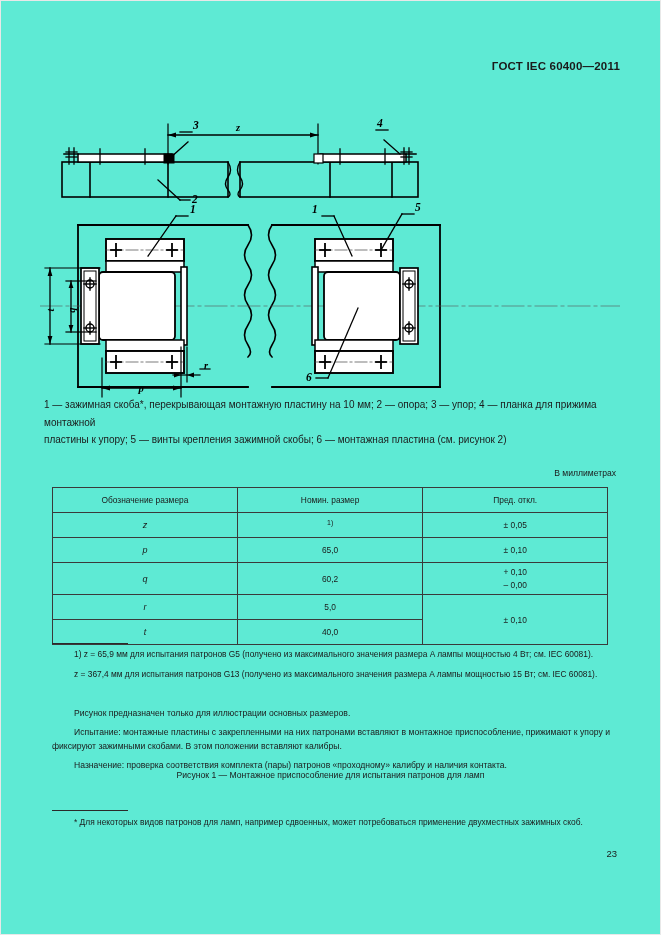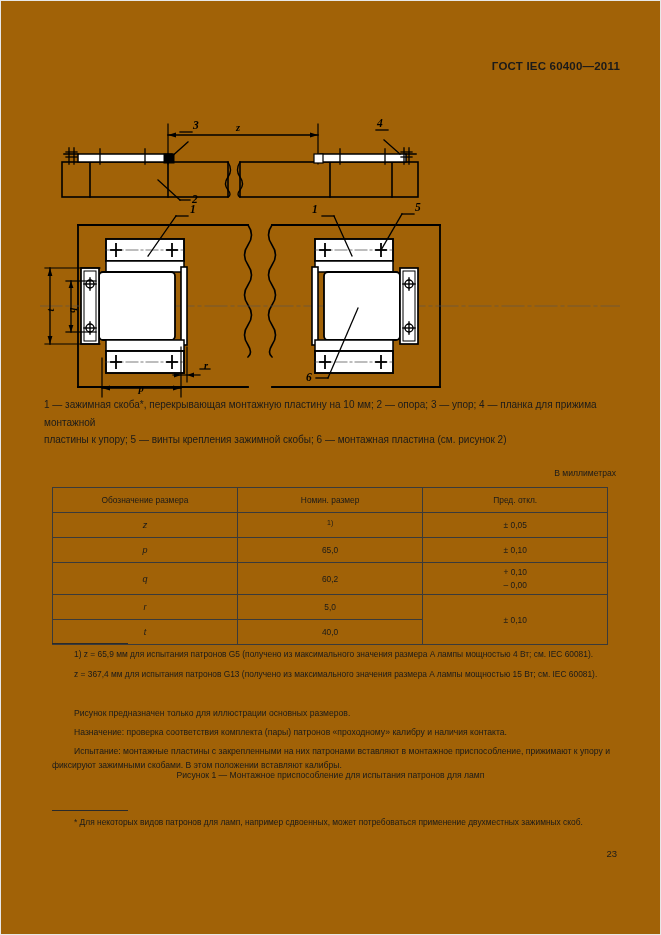--- a/index.html
+++ b/index.html
@@ -14,21 +14,21 @@
     position: relative;
     font-family: "Liberation Sans", sans-serif;
     color: #1a1a1a;
     overflow: hidden;
   }
   .page {
     position: absolute;
     left: 0; top: 0;
     width: 661px;
     height: 935px;
-    background: #a16207;
+    background: #5eead4;
     box-sizing: border-box;
   }
   .page-edge {
     position: absolute;
     left: 0; top: 0;
     width: 661px; height: 935px;
     border: 1px solid #e8e8e8;
     box-sizing: border-box;
     pointer-events: none;
   }
@@ -451,22 +451,22 @@
   </table>
 
   <div class="fn-rule"></div>
   <div class="footnote-1">
     <p class="indent">1) z = 65,9 мм для испытания патронов G5 (получено из максимального значения размера A лампы мощностью 4 Вт; см. IEC 60081).</p>
     <p class="indent">z = 367,4 мм для испытания патронов G13 (получено из максимального значения размера A лампы мощностью 15 Вт; см. IEC 60081).</p>
   </div>
 
   <div class="body-text">
     <p>Рисунок предназначен только для иллюстрации основных размеров.</p>
+    <p>Испытание: монтажные пластины с закрепленными на них патронами вставляют в монтажное приспособление, прижимают к упору и фиксируют зажимными скобами. В этом положении вставляют калибры.</p>
     <p>Назначение: проверка соответствия комплекта (пары) патронов «проходному» калибру и наличия контакта.</p>
-    <p>Испытание: монтажные пластины с закрепленными на них патронами вставляют в монтажное приспособление, прижимают к упору и фиксируют зажимными скобами. В этом положении вставляют калибры.</p>
   </div>
 
   <div class="fig-caption">Рисунок 1 — Монтажное приспособление для испытания патронов для ламп</div>
 
   <div class="fn-rule2"></div>
   <div class="footnote-2">
     <p class="indent">* Для некоторых видов патронов для ламп, например сдвоенных, может потребоваться применение двухместных зажимных скоб.</p>
   </div>
 
   <div class="page-number">23</div>

